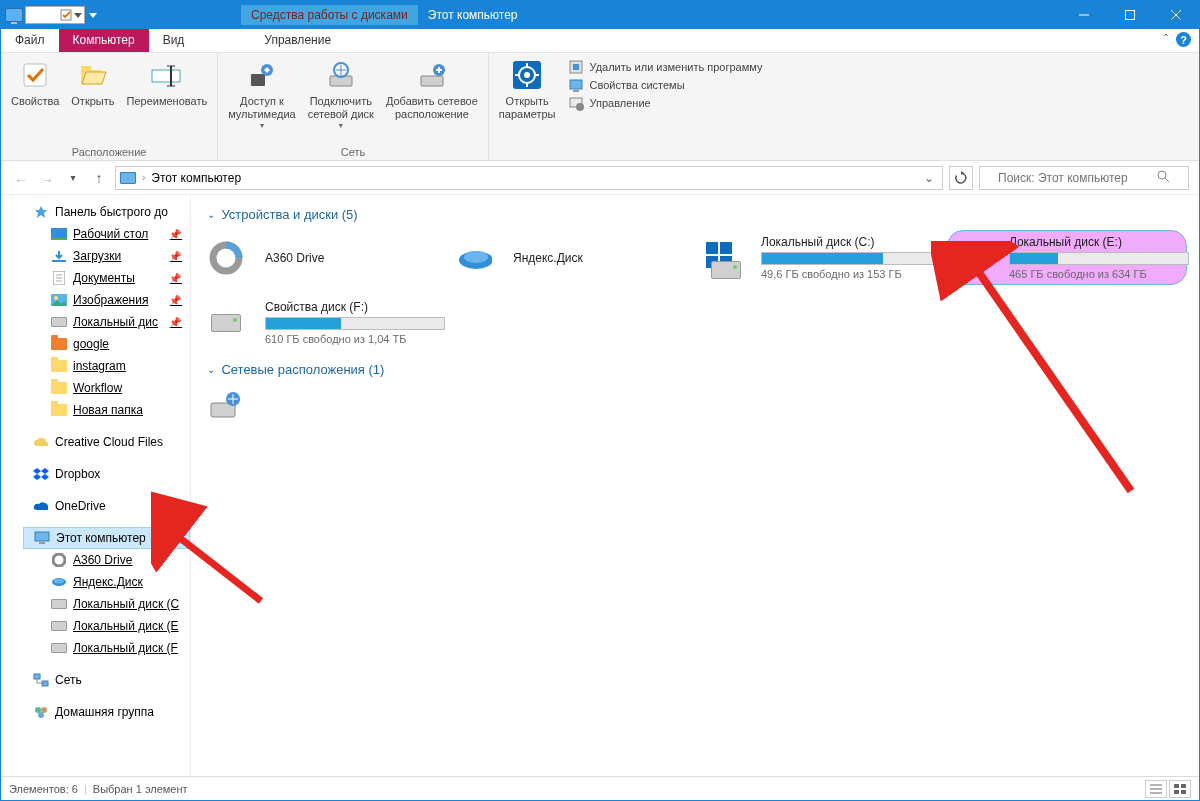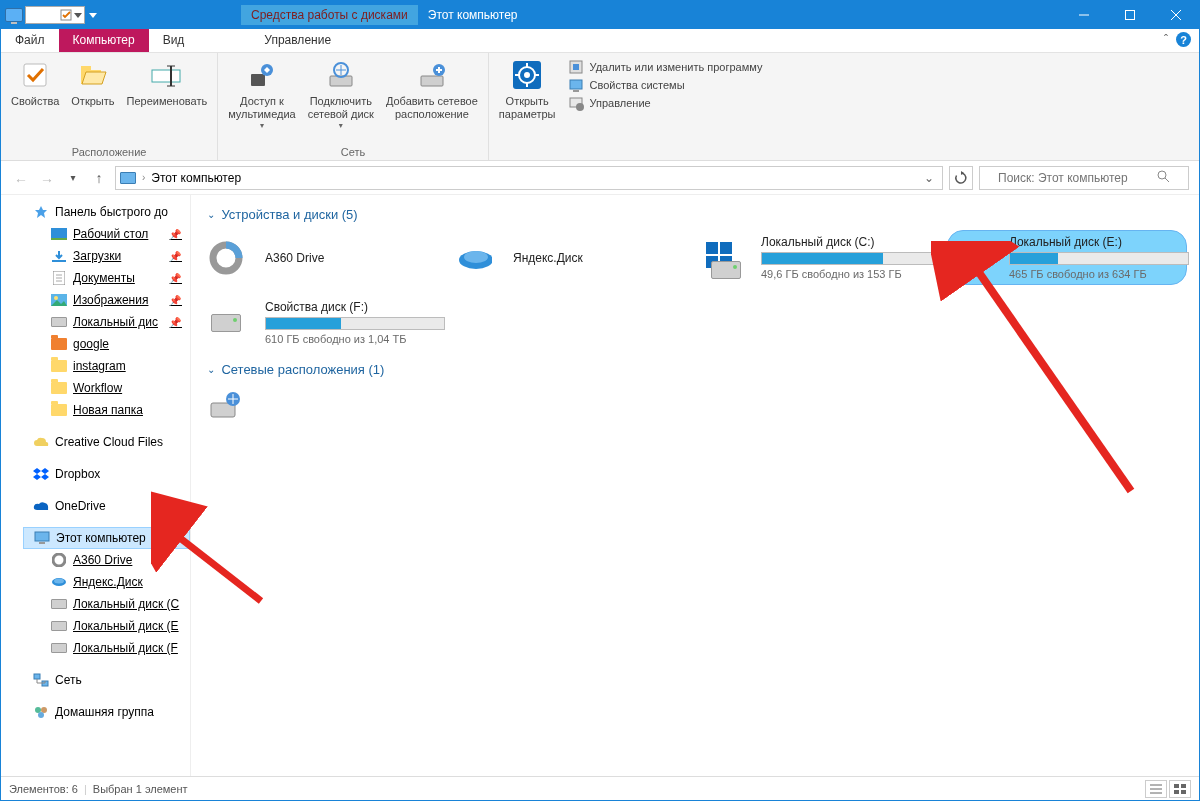--- a/index.html
+++ b/index.html
@@ -80,21 +80,21 @@
 
   
   .content { flex:1; padding:8px 12px; font-size:12px; overflow:auto;}
   .group-header { color:#1f65a0; font-size:13px; display:flex; align-items:center; gap:6px; margin:4px 0 8px 4px; cursor:pointer;}
   .group-header .chev { font-size:10px;}
   .drive-grid { display:flex; flex-wrap:wrap; gap:10px 8px;}
   .drive {
     width:240px; display:flex; align-items:center; gap:21px; padding:4px;
     border:1px solid transparent; border-radius:1px; cursor:pointer;
   }
-  .drive.selected { background:#7dd3fc; border-color:#66b4f1;border-radius:16px;}
+  .drive.selected { background:#f0abfc; border-color:#66b4f1;border-radius:16px;}
   .drive .dico { width:36px; height:36px; display:flex; align-items:center; justify-content:center; flex:0 0 36px;}
   .drive .dinfo { flex:1;}
   .drive .dname { font-size:12px; color:#222;}
   .drive .dbar { width:180px; height:13px; border:1px solid #bcbcbc; background:#eaeaea; margin:3px 0;}
   .drive .dbar .fill { height:100%; background:#26a0da;}
   .drive.selected .dbar { width:180px;}
   .drive .dfree { font-size:11px; color:#6a6a6a;}
   .netloc { display:flex; gap:10px; padding:4px;}
   .netloc .dico { width:36px; height:36px;}
 

